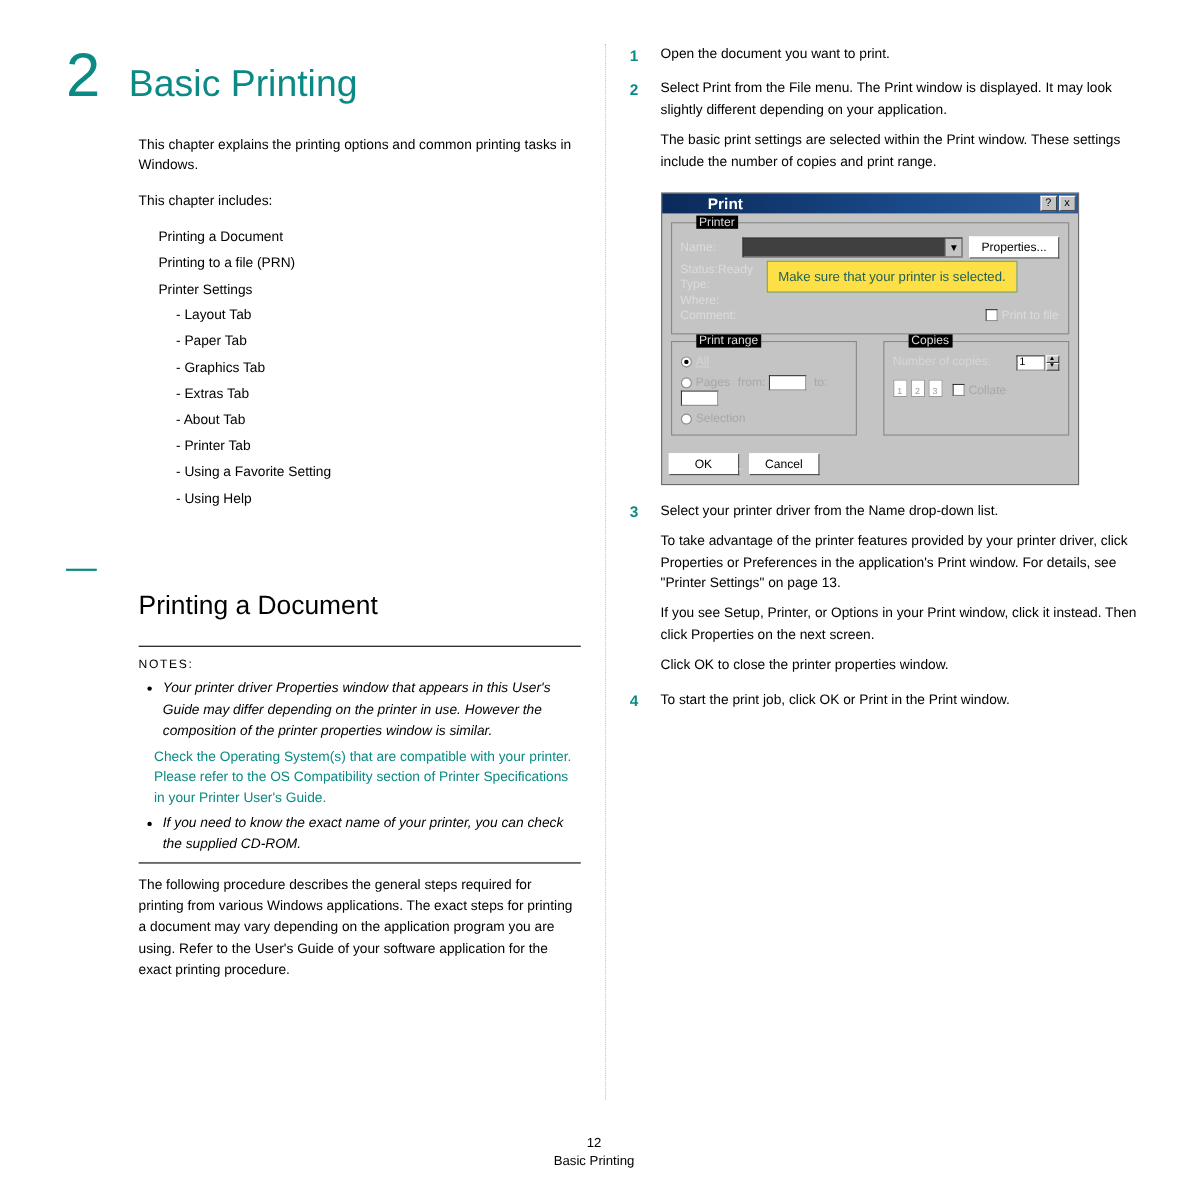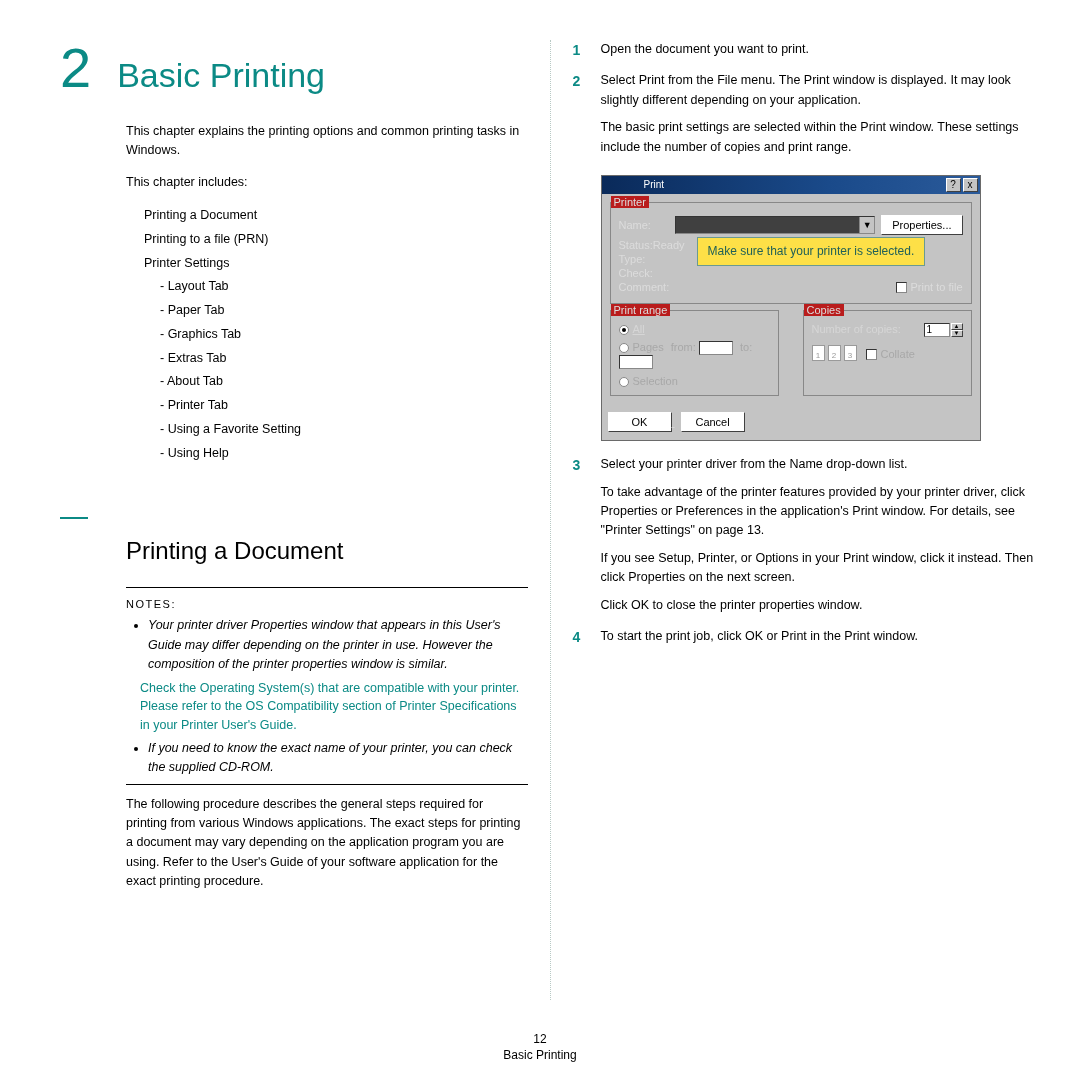--- a/index.html
+++ b/index.html
@@ -128,43 +128,43 @@
     color: #d6d6d6;
   }
   .titlebar {
     background: linear-gradient(90deg, #0a2a5a 0%, #1a4a8a 60%, #2a5a9a 100%);
     color: #fff;
     height: 18px;
     display: flex;
     align-items: center;
     padding: 0 2px 0 4px;
   }
-  .titlebar-text { flex: 1; font-size: 10px; font-weight: 400; padding-left: 38px; }
+  .titlebar-text { flex: 1; font-size: 14px; font-weight: 700; padding-left: 38px; }
   .titlebar-btn {
     width: 15px; height: 14px;
     background: #c4c4c4;
     border: 1px solid #fff;
     border-right-color: #404040; border-bottom-color: #404040;
     margin-left: 2px;
     font-size: 10px;
     line-height: 12px;
     text-align: center;
     color: #000;
   }
   .dlg-body { padding: 8px; }
   .groupbox {
     border: 1px solid #888;
     position: relative;
     padding: 12px 8px 8px 8px;
     margin-bottom: 6px;
   }
   .groupbox-title {
     position: absolute;
-    top: -7px; left: 0;
-    background: #b91c1c;
+    top: -7px; left: 22px;
+    background: #000000;
     padding: 0 3px;
     font-size: 11px;
     color: #dcdcdc;
   }
   .row { display: flex; align-items: center; margin-bottom: 4px; }
   .lbl { width: 56px; color: #dcdcdc; font-size: 11px; }
   .combo {
     flex: 1;
     height: 18px;
     background: #404040;
@@ -312,21 +312,21 @@
           <span class="groupbox-title">Printer</span>
           <div class="row">
             <span class="lbl">Name:</span>
             <div class="combo">
               <div class="combo-btn">▼</div>
             </div>
             <span class="btn-ctl">Properties...</span>
           </div>
           <div class="info-line"><span class="lbl">Status:</span><span>Ready</span></div>
           <div class="info-line"><span class="lbl">Type:</span></div>
-          <div class="info-line"><span class="lbl">Check:</span></div>
+          <div class="info-line"><span class="lbl">Where:</span></div>
           <div class="info-line">
             <span class="lbl">Comment:</span>
             <span class="right-align-chk"><span class="chk"></span><span>Print to file</span></span>
           </div>
           <div class="callout" style="top:34px; left:86px;">Make sure that your printer is selected.</div>
         </div>
 
         <div class="twocol">
           <div class="groupbox">
             <span class="groupbox-title">Print range</span>

